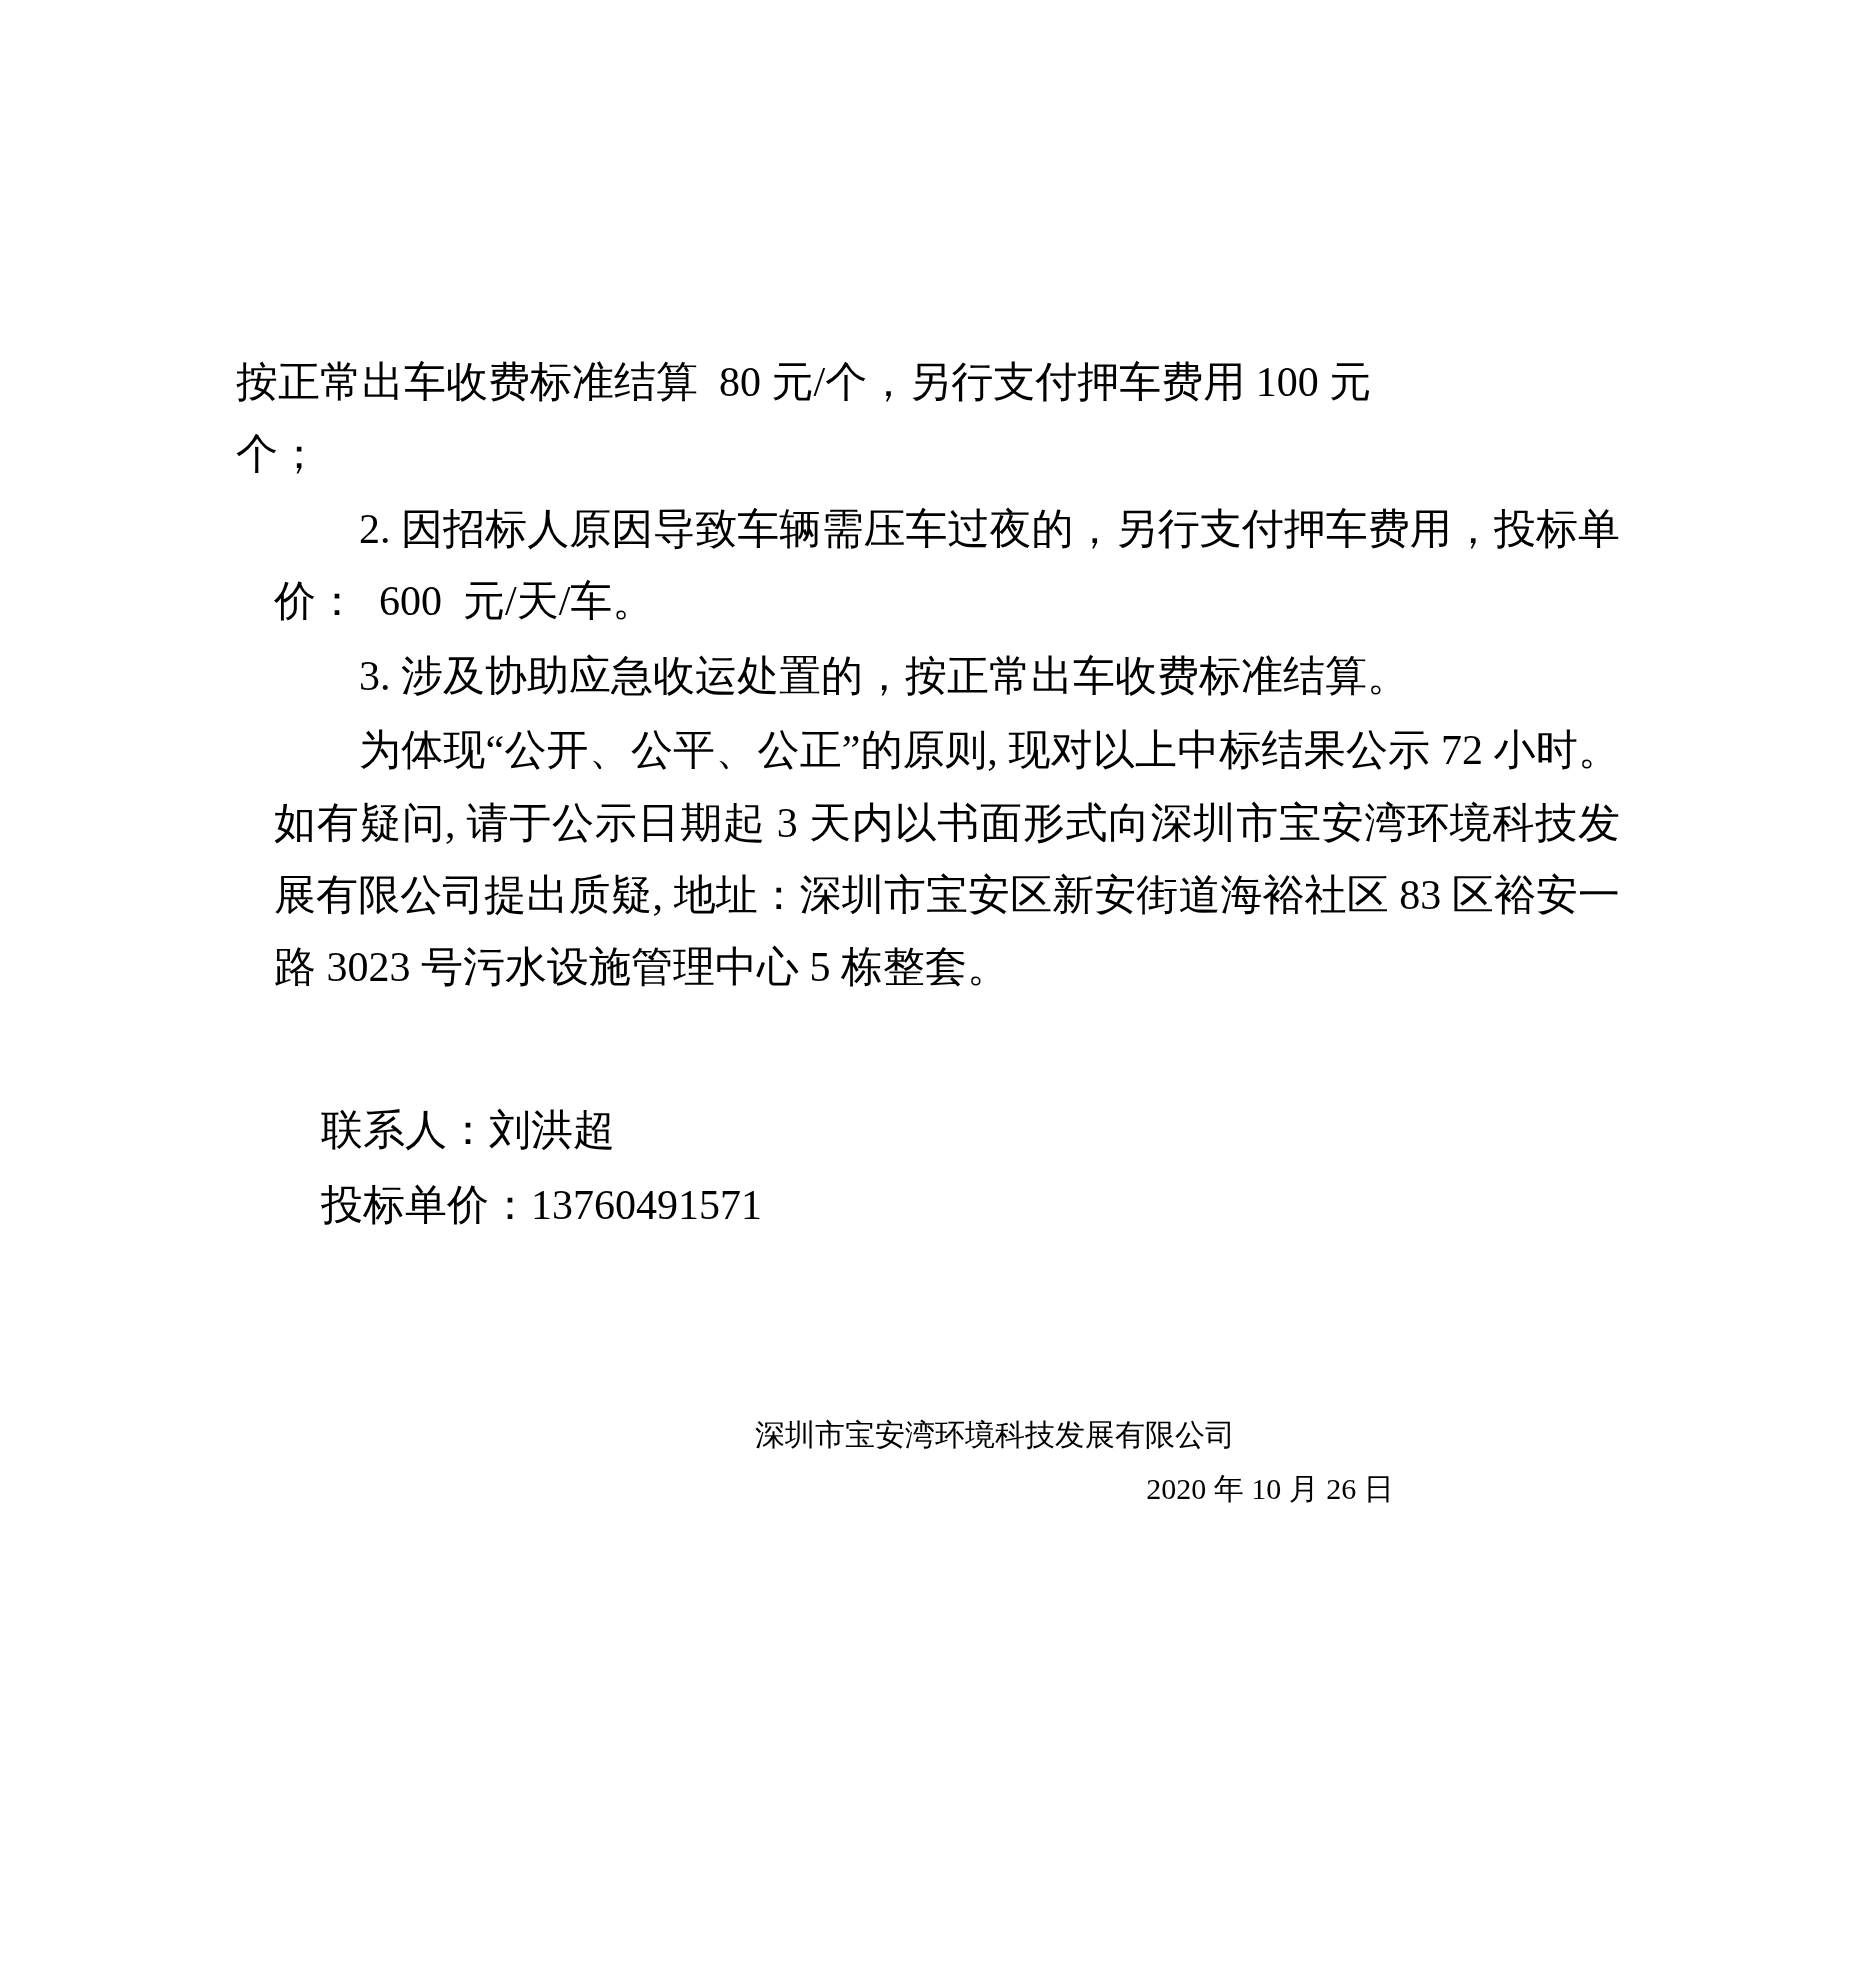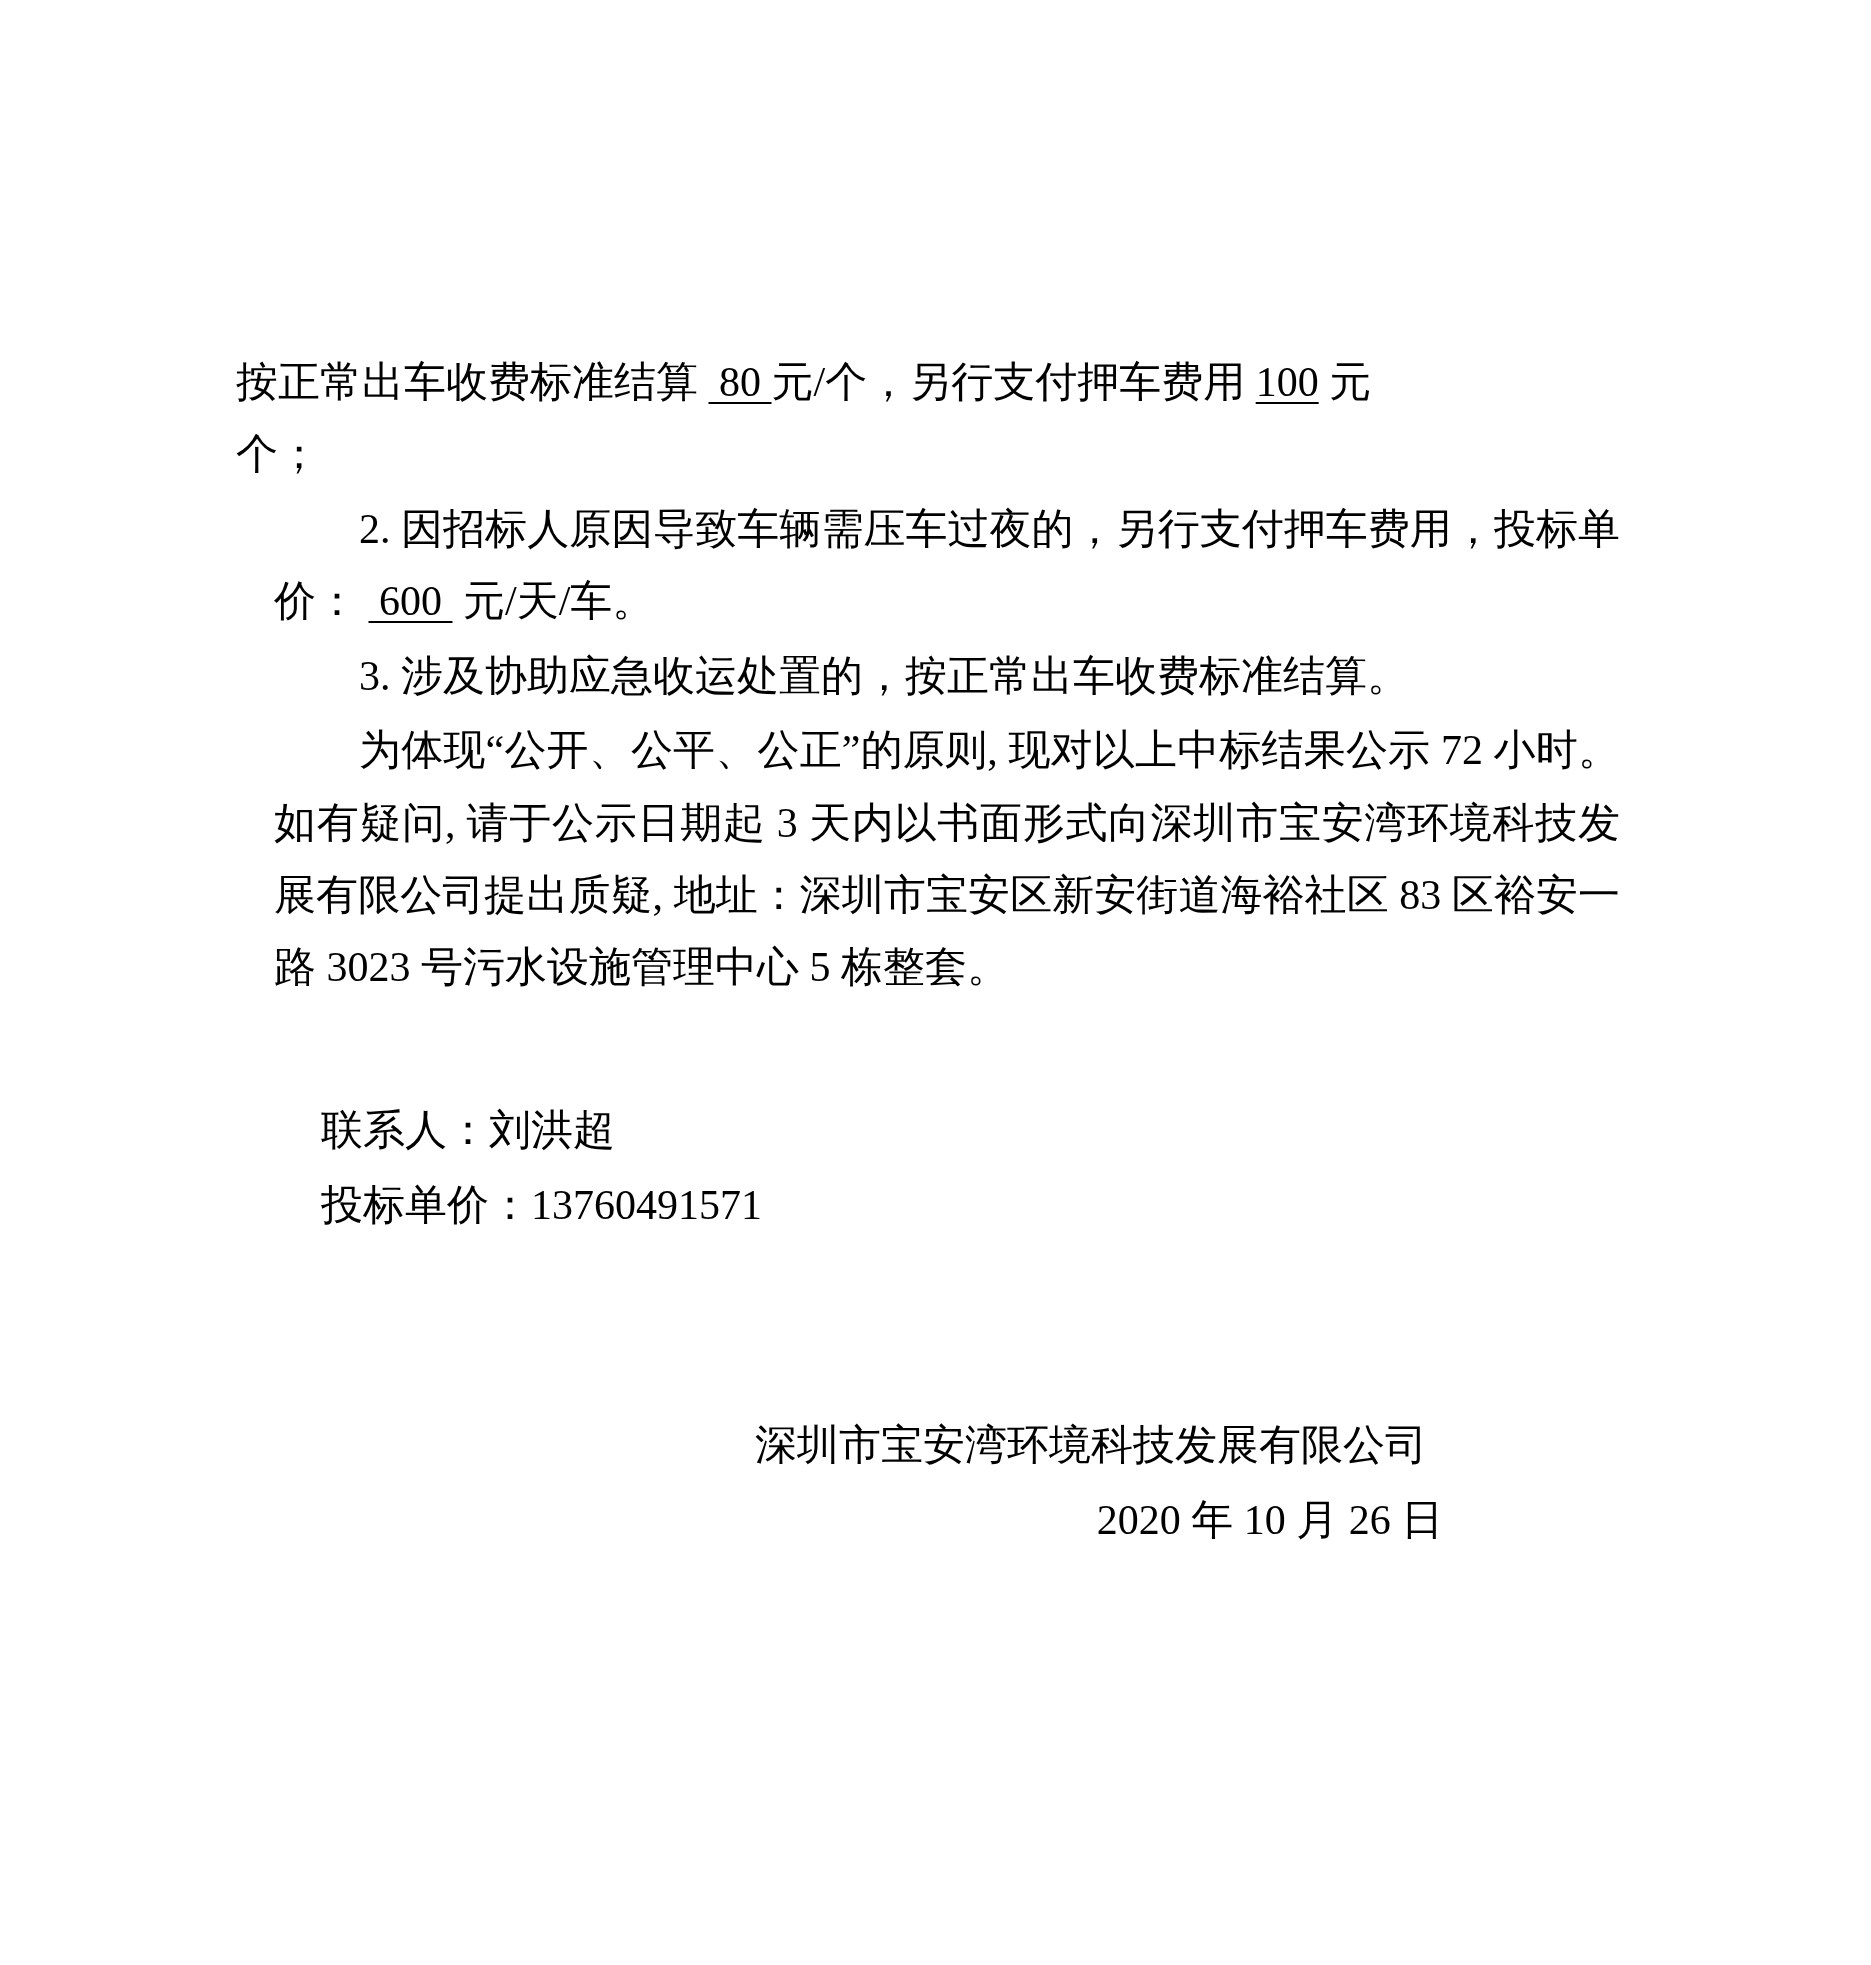--- a/index.html
+++ b/index.html
@@ -27,37 +27,36 @@
   }
   .para {
     margin: 0 0 2.4px 0;
     text-indent: 0;
   }
   .para.indent {
     text-indent: 85px;
     margin-left: 38px;
   }
   .ul {
-    text-decoration: underline;
     text-underline-offset: 5.5px;
     text-decoration-thickness: 1.6px;
     white-space: pre;
   }
   .contact-block {
     margin-top: 90px;
     text-indent: 85px;
     font-size: 42px;
     line-height: 1.78;
   }
   .contact-line {
     margin: 0;
   }
   .sign-block {
     margin-top: 165px;
-    font-size: 42px;
+    font-size: 30px;
     line-height: 1.8;
   }
   .sign-company {
     text-align: left;
     padding-left: 519px;
   }
   .sign-date {
     text-align: center;
     padding-left: 684px;
   }

